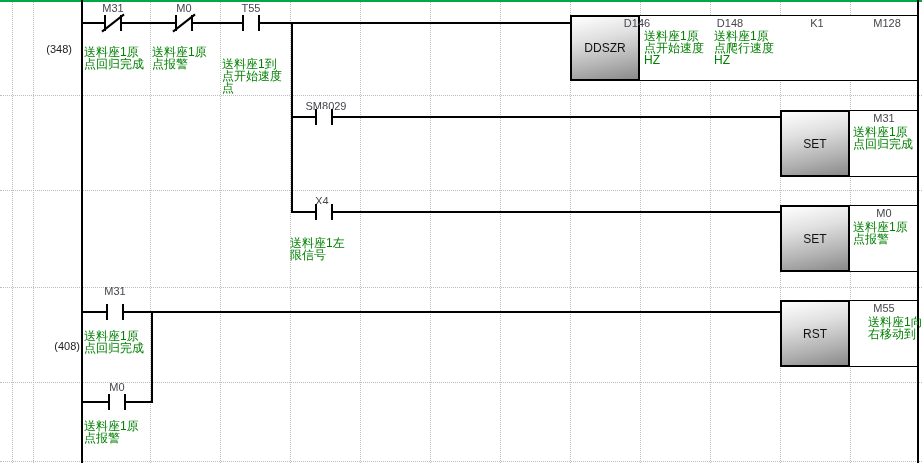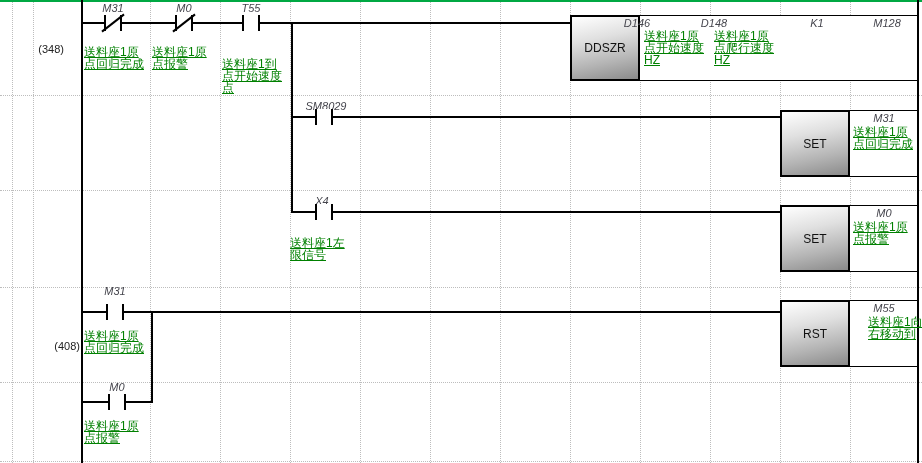--- a/index.html
+++ b/index.html
@@ -15,24 +15,24 @@
   .rail{position:absolute;top:0;width:2px;height:463px;background:#000;}
   .wire{position:absolute;height:2px;background:#000;}
   .vwire{position:absolute;width:2px;background:#000;}
   
   .contact{position:absolute;width:18px;height:16px;background:#fff;}
   .contact .bar{position:absolute;top:0;width:2px;height:16px;background:#000;}
   .contact .bar.l{left:0;}
   .contact .bar.r{right:0;}
   .contact .slash{position:absolute;left:-5px;top:7px;width:28px;height:2px;background:#000;transform:rotate(-38deg);}
   
-  .dev{position:absolute;font-size:11px;line-height:12px;color:#45454d;white-space:nowrap;transform:translateX(-50%);font-style:italic;}
+  .dev{position:absolute;font-size:11px;line-height:12px;color:#45454d;white-space:nowrap;transform:translateX(-50%);}
   .step{position:absolute;width:50px;font-size:11px;line-height:12px;color:#222;text-align:right;white-space:nowrap;}
   .comment{position:absolute;font-size:12px;color:#008000;white-space:nowrap;}
-  .comment div{height:12px;line-height:12px;text-decoration:underline;}
+  .comment div{height:12px;line-height:12px;}
   
   .irect{position:absolute;border:1px solid #000;background:#fff;box-sizing:border-box;}
   .ibox{position:absolute;border:2px solid #000;box-sizing:border-box;
         background:linear-gradient(168deg,#ffffff 0%,#e0e0e0 35%,#b4b4b4 70%,#8a8a8a 100%);
         display:flex;align-items:center;justify-content:center;
         font-size:12px;color:#111;}
 </style>
 </head>
 <body>
 
@@ -62,21 +62,21 @@
   <div class="rail" style="left:917px"></div>
 
   <div class="wire" style="left:82px;top:22px;width:488px"></div>
   <div class="wire" style="left:292px;top:116px;width:488px"></div>
   <div class="wire" style="left:292px;top:211px;width:488px"></div>
   <div class="wire" style="left:82px;top:311px;width:698px"></div>
   <div class="wire" style="left:82px;top:401px;width:71px"></div>
   <div class="vwire" style="left:291px;top:22px;height:191px"></div>
   <div class="vwire" style="left:151px;top:311px;height:92px"></div>
 
-  <div class="step" style="left:14px;top:43px">(348)</div>
+  <div class="step" style="left:22px;top:43px">(348)</div>
   <div class="step" style="left:30px;top:340px">(408)</div>
 
   <div class="dev" style="left:113px;top:2px">M31</div>
   <div class="contact" style="left:104px;top:15px">
     <div class="bar l"></div>
     <div class="bar r"></div>
     <div class="slash"></div>
   </div>
   <div class="comment" style="left:84px;top:46px">
     <div>送料座1原</div>
@@ -108,21 +108,21 @@
   <div class="irect" style="left:570px;top:15px;width:348px;height:66px"></div>
   <div class="ibox" style="left:570px;top:15px;width:70px;height:66px">
     <span>DDSZR</span>
   </div>
   <div class="dev" style="left:637px;top:17px">D146</div>
   <div class="comment" style="left:644px;top:30px">
     <div>送料座1原</div>
     <div>点开始速度</div>
     <div>HZ</div>
   </div>
-  <div class="dev" style="left:714px;top:17px">D148</div>
+  <div class="dev" style="left:730px;top:17px">D148</div>
   <div class="comment" style="left:714px;top:30px">
     <div>送料座1原</div>
     <div>点爬行速度</div>
     <div>HZ</div>
   </div>
   <div class="dev" style="left:817px;top:17px">K1</div>
   <div class="dev" style="left:887px;top:17px">M128</div>
 
   <div class="dev" style="left:326px;top:100px">SM8029</div>
   <div class="contact" style="left:315px;top:109px">

